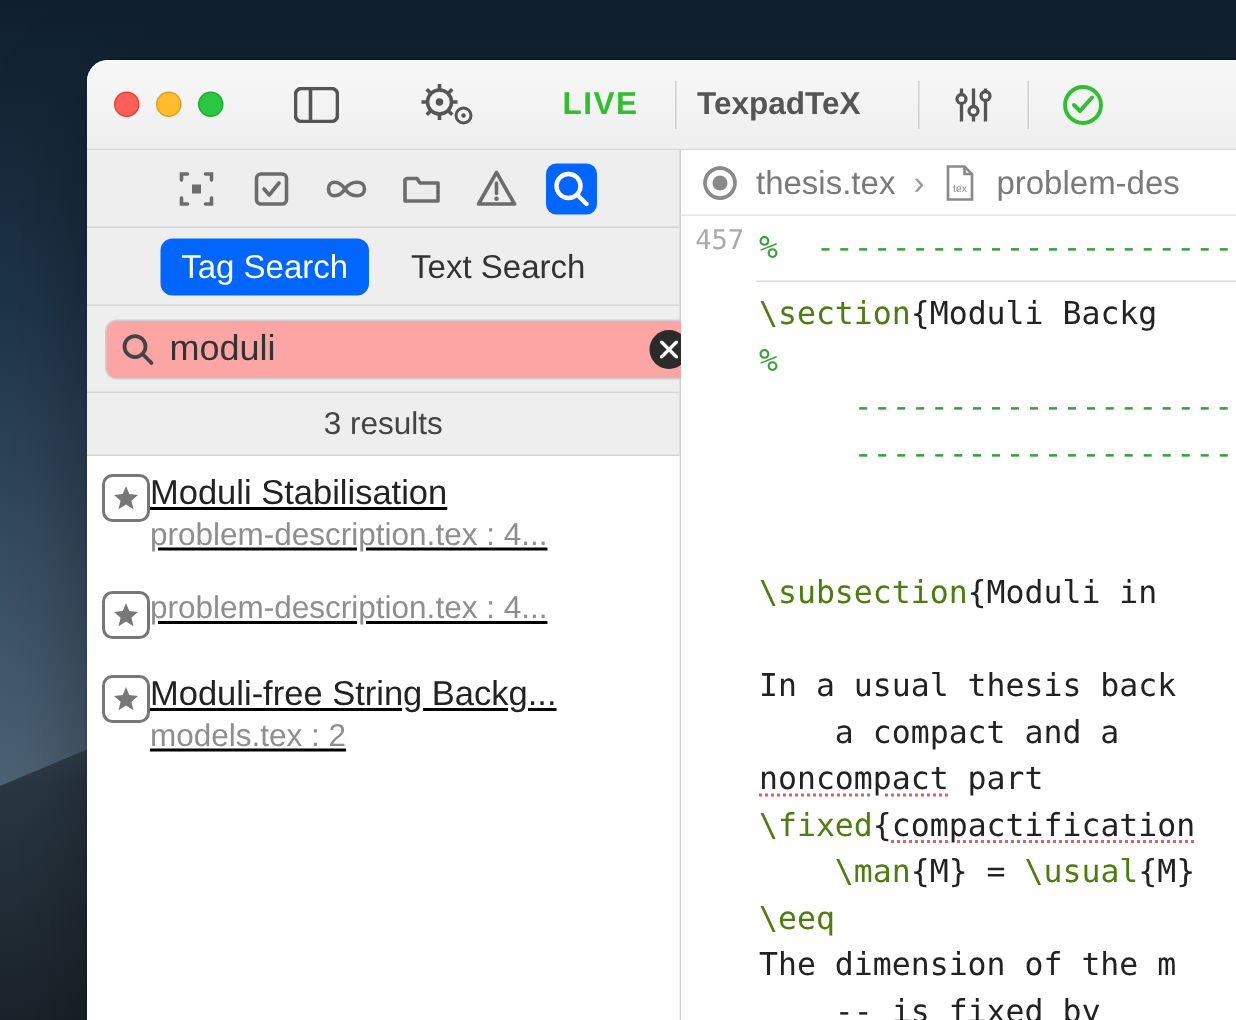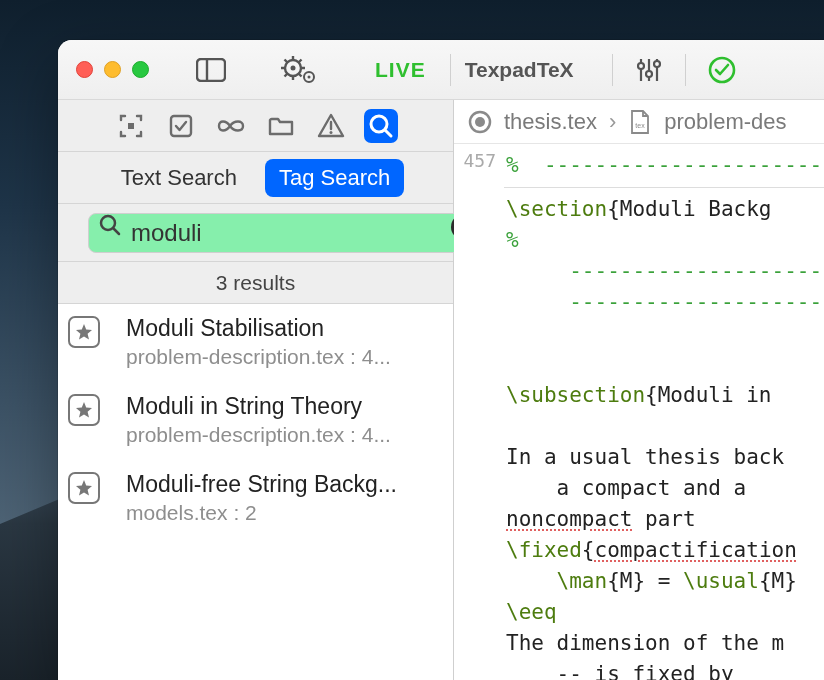--- a/index.html
+++ b/index.html
@@ -57,35 +57,35 @@
     border-bottom: 1px solid #d5d5d5;
   }
   .mode-btn { font-size: 22px; padding: 6px 14px; border-radius: 8px; color: #333; }
   .mode-btn.active { background: #0066ff; color: #fff; font-weight: 500; }
 
   .searchbar {
     height: 58px; display: flex; align-items: center; padding: 0 12px;
     border-bottom: 1px solid #d5d5d5;
   }
   .searchfield {
-    flex: 1; height: 40px; background: #86efac; border: 1px solid #cfcfcf; border-radius: 8px;
-    display: flex; padding: 0 10px; gap: 10px; margin-left: 18px;
+    flex: 1; height: 40px; background: #fca5a5; border: 1px solid #cfcfcf; border-radius: 8px;
+    display: flex; align-items: center; padding: 0 10px; gap: 10px;
   }
   .searchfield input {
     flex: 1; border: none; outline: none; font-size: 24px; font-family: inherit; color: #333; background: transparent;
   }
   .clear-btn { width: 26px; height: 26px; border-radius: 50%; background: #2b2b2b; color: #fff; display: flex; align-items: center; justify-content: center; font-size: 16px; }
 
   .resultcount {
     height: 42px; display: flex; align-items: center; justify-content: center; font-size: 21px; color: #444;
     border-bottom: 1px solid #d5d5d5;
   }
 
   .results { flex: 1; overflow: auto; background: #fff; }
-  .result-item { display: flex; gap: 26px; padding: 10px 12px 12px 10px; }
+  .result-item { display: flex; gap: 0; padding: 10px 12px 12px 10px; text-decoration: underline; }
   .result-item + .result-item {  }
   .star-badge {
     width: 32px; height: 32px; border: 2.5px solid #777; border-radius: 7px; flex-shrink: 0;
     display: flex; align-items: center; justify-content: center; color: #777; margin-top: 2px;
   }
   .result-text { flex: 1; min-width: 0; }
   .result-title { font-size: 23px; color: #222; line-height: 1.25; white-space: nowrap; overflow: hidden; text-overflow: ellipsis; }
   .result-path { font-size: 21px; color: #8e8e8e; line-height: 1.3; white-space: nowrap; overflow: hidden; text-overflow: ellipsis; }
 
   .editor { flex: 1; display: flex; flex-direction: column; min-width: 0; background: #fff; }
@@ -208,22 +208,22 @@
         </div>
         <div class="tabicon active">
           <svg width="26" height="26" viewBox="0 0 26 26">
             <circle cx="11" cy="11" r="8" fill="none" stroke="#fff" stroke-width="3"></circle>
             <line x1="17" y1="17" x2="23" y2="23" stroke="#fff" stroke-width="3" stroke-linecap="round"></line>
           </svg>
         </div>
       </div>
 
       <div class="searchmode">
+        <div class="mode-btn active">Tag Search</div>
         <div class="mode-btn">Text Search</div>
-        <div class="mode-btn active">Tag Search</div>
       </div>
 
       <div class="searchbar">
         <div class="searchfield">
           <svg width="22" height="22" viewBox="0 0 22 22">
             <circle cx="9" cy="9" r="7" fill="none" stroke="#444" stroke-width="2.5"></circle>
             <line x1="14.5" y1="14.5" x2="20" y2="20" stroke="#444" stroke-width="2.5" stroke-linecap="round"></line>
           </svg>
           <input type="text" value="moduli" style="">
           <div class="clear-btn">
@@ -248,21 +248,20 @@
             <div class="result-path">problem-description.tex : 4...</div>
           </div>
         </div>
         <div class="result-item">
           <div class="star-badge">
             <svg width="18" height="18" viewBox="0 0 18 18">
                 <path d="M9 1 L11.2 6.4 L17 7 L12.6 10.8 L14 16.5 L9 13.4 L4 16.5 L5.4 10.8 L1 7 L6.8 6.4 Z" fill="#777"></path>
               </svg>
           </div>
           <div class="result-text">
-            <div class="result-title">Moduli in String Theory</div>
             <div class="result-path">problem-description.tex : 4...</div>
           </div>
         </div>
         <div class="result-item">
           <div class="star-badge">
             <svg width="18" height="18" viewBox="0 0 18 18">
                 <path d="M9 1 L11.2 6.4 L17 7 L12.6 10.8 L14 16.5 L9 13.4 L4 16.5 L5.4 10.8 L1 7 L6.8 6.4 Z" fill="#777"></path>
               </svg>
           </div>
           <div class="result-text">

